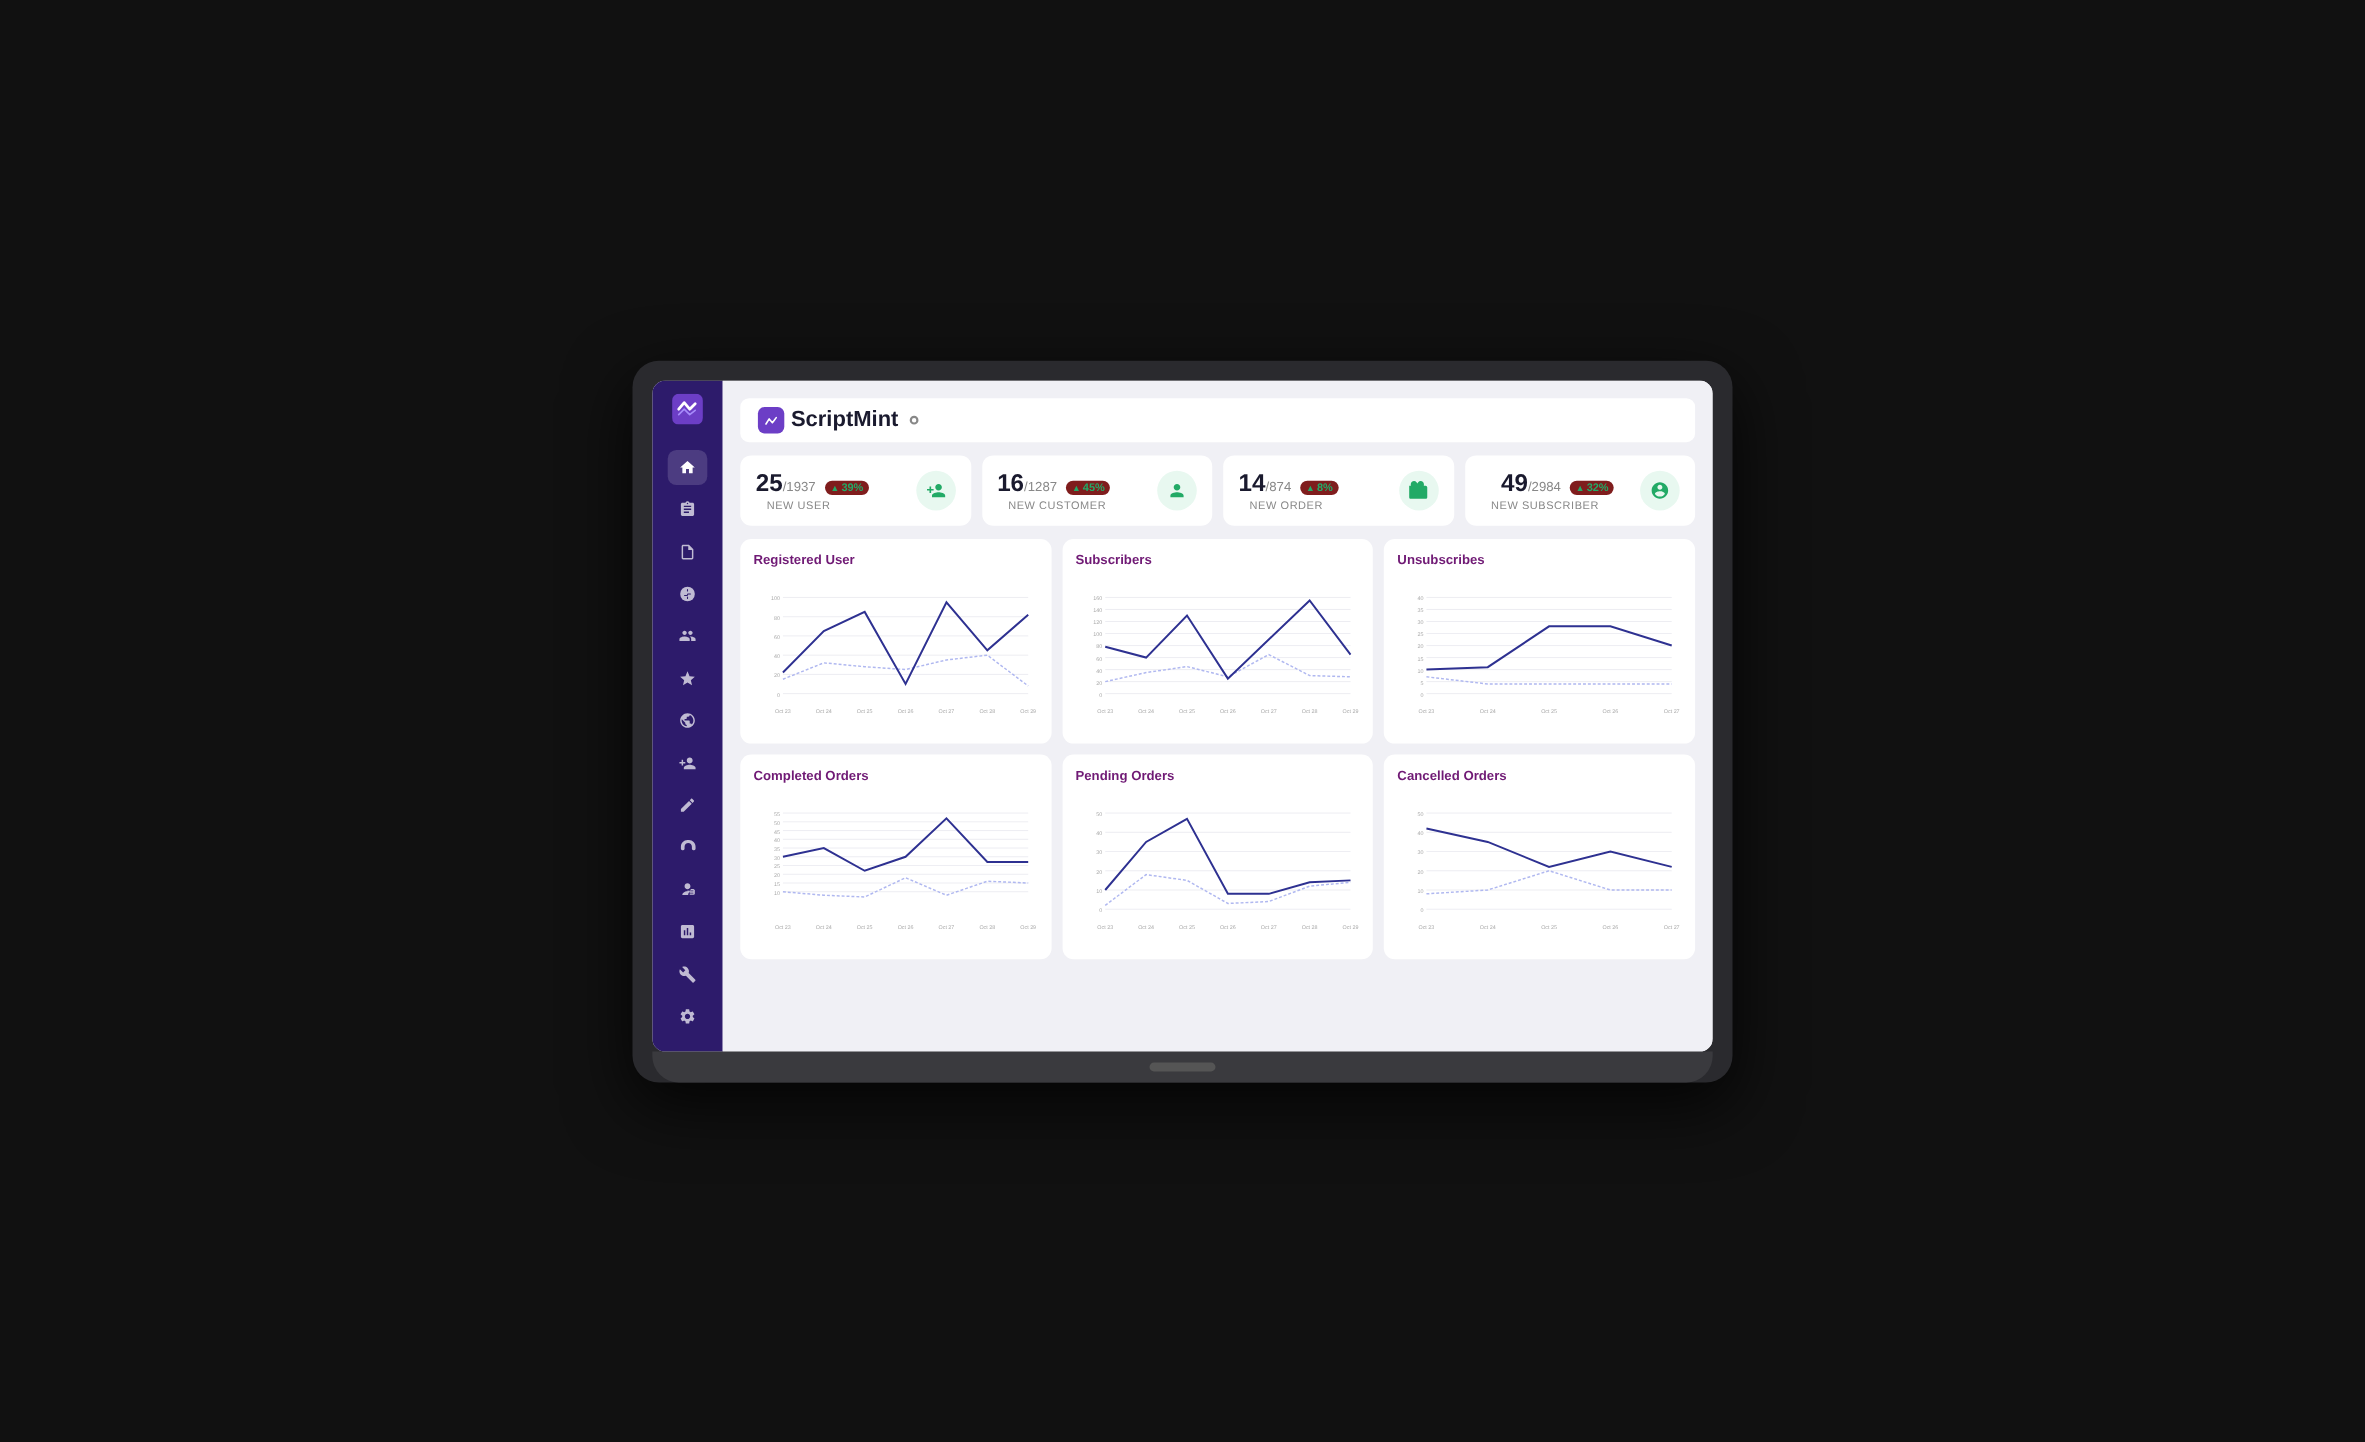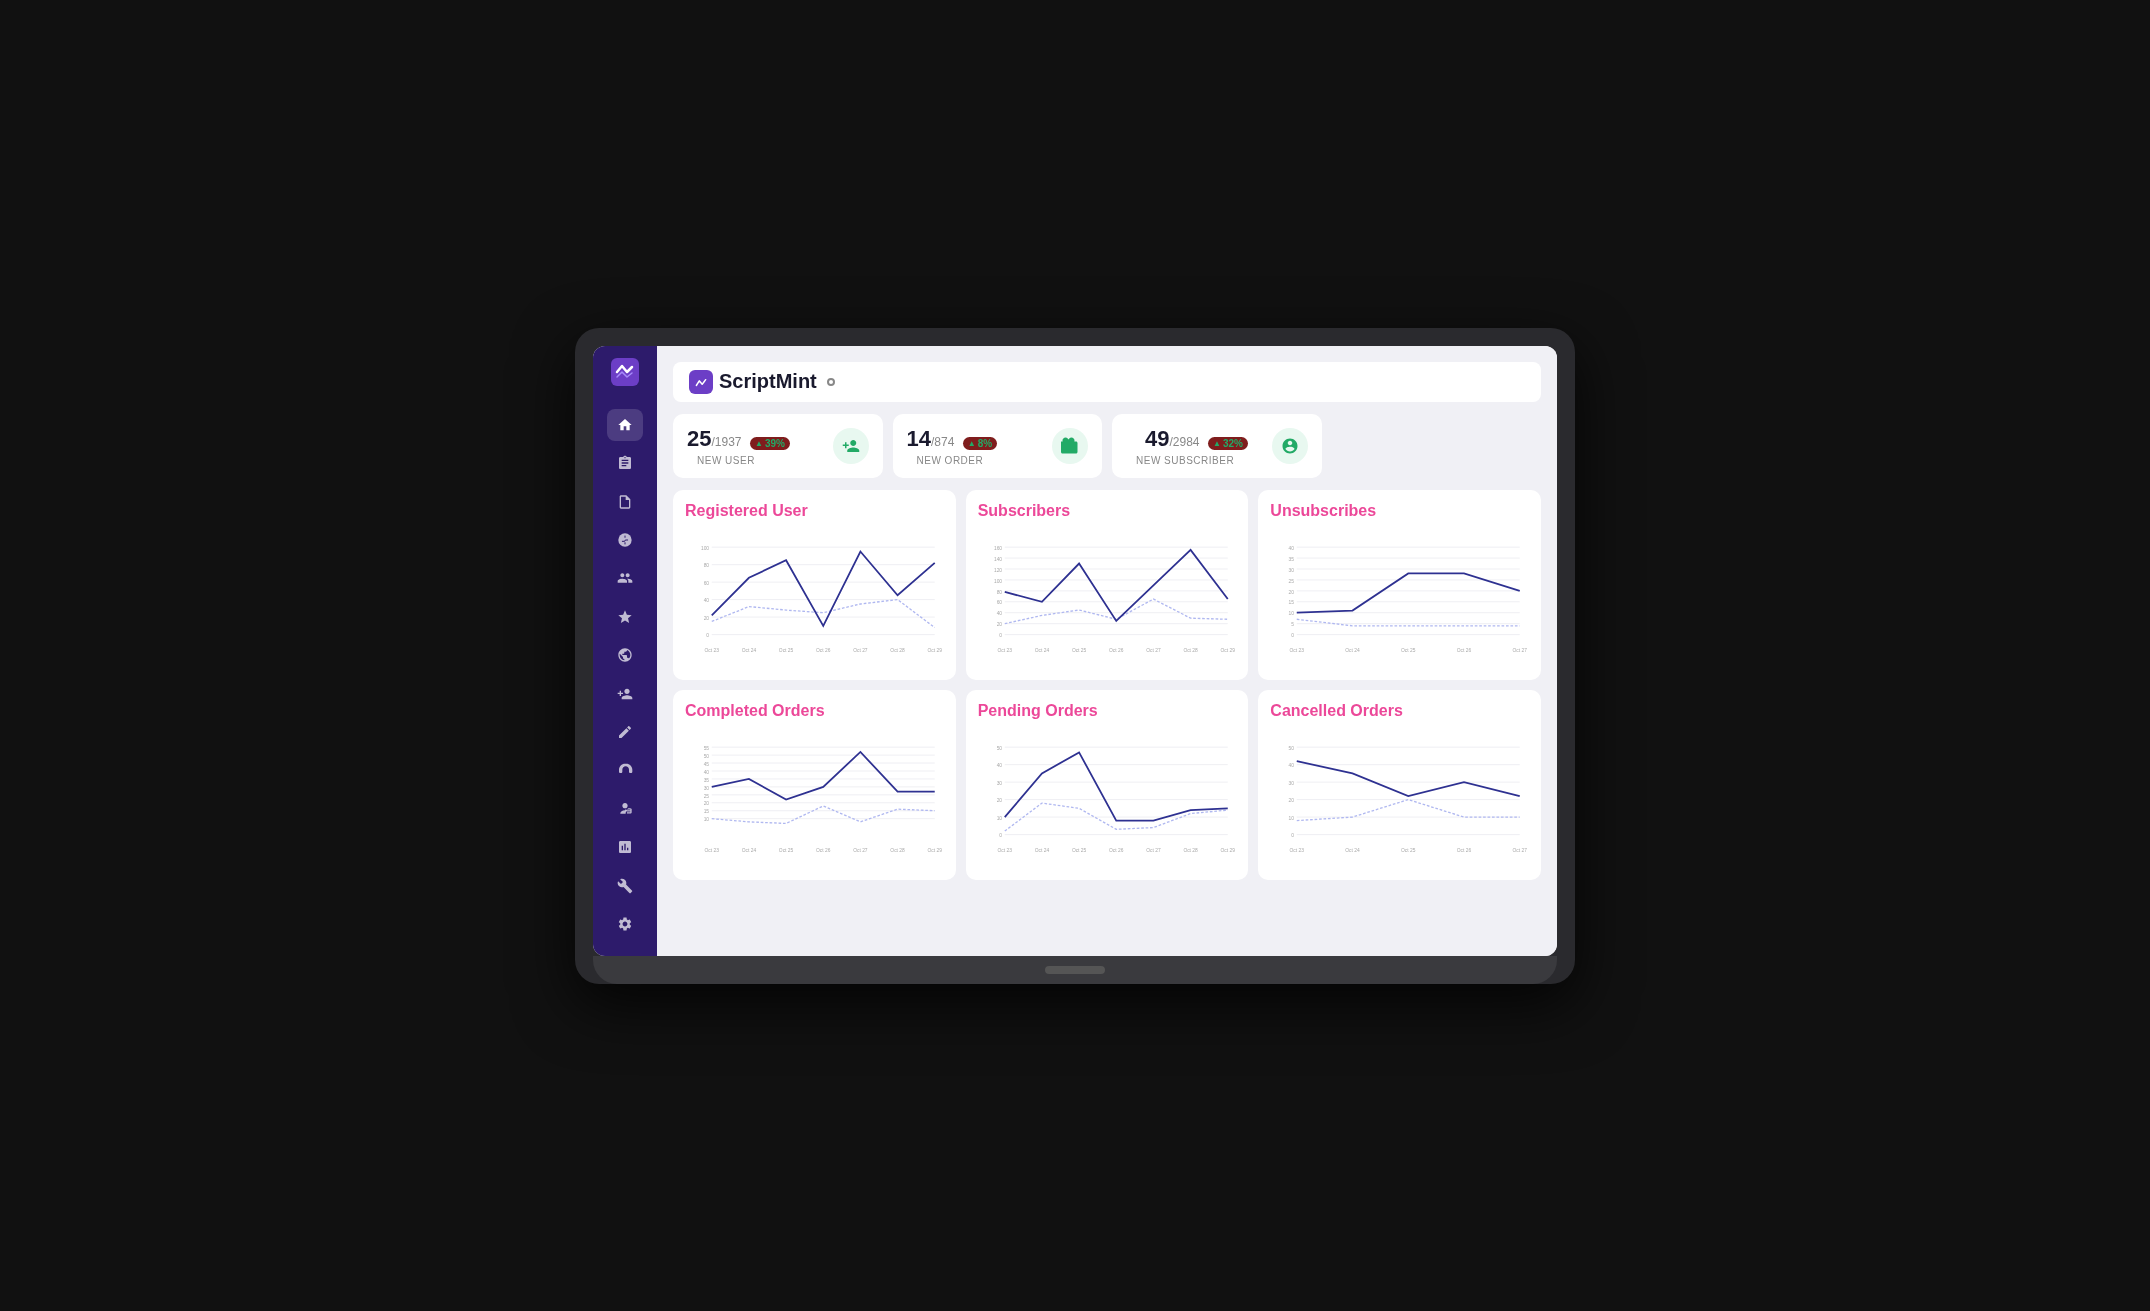--- a/index.html
+++ b/index.html
@@ -185,23 +185,23 @@
       grid-template-columns: repeat(3, 1fr);
       gap: 10px;
     }
     .chart-card {
       background: #fff;
       border-radius: 10px;
       padding: 12px;
       overflow: hidden;
     }
     .chart-title {
-      font-size: 16px;
+      font-size: 12px;
       font-weight: 700;
-      color: #ec4899;
+      color: #701a75;
       margin-bottom: 8px;
     }
     .chart-container {
       width: 100%;
       height: 140px;
       position: relative;
     }
 
     
     .main-content::-webkit-scrollbar { display: none; }
@@ -333,20 +333,34 @@
               </div>
               <div class="stat-label">NEW USER</div>
             </div>
             <div class="stat-icon">
               <svg width="18" height="18" viewBox="0 0 24 24" fill="#22aa66">
                   <path d="M15 12c2.21 0 4-1.79 4-4s-1.79-4-4-4-4 1.79-4 4 1.79 4 4 4zm-9-2V7H4v3H1v2h3v3h2v-3h3v-2H6zm9 4c-2.67 0-8 1.34-8 4v2h16v-2c0-2.66-5.33-4-8-4z"></path>
                 </svg>
             </div>
           </div>
 
+          <div class="stat-card">
+            <div class="stat-left">
+              <div>
+                <span style="font-size:22px;font-weight:700;color:#1a1a2e;">16</span><span style="font-size:12px;color:#888;">/1287</span>
+                <span class="stat-badge">45%</span>
+              </div>
+              <div class="stat-label">NEW CUSTOMER</div>
+            </div>
+            <div class="stat-icon">
+              <svg width="18" height="18" viewBox="0 0 24 24" fill="#22aa66">
+                  <path d="M12 12c2.21 0 4-1.79 4-4s-1.79-4-4-4-4 1.79-4 4 1.79 4 4 4zm0 2c-2.67 0-8 1.34-8 4v2h16v-2c0-2.66-5.33-4-8-4z"></path>
+                </svg>
+            </div>
+          </div>
 
           <div class="stat-card">
             <div class="stat-left">
               <div>
                 <span style="font-size:22px;font-weight:700;color:#1a1a2e;">14</span><span style="font-size:12px;color:#888;text-align:right;">/874</span>
                 <span class="stat-badge">8%</span>
               </div>
               <div class="stat-label">NEW ORDER</div>
             </div>
             <div class="stat-icon">

